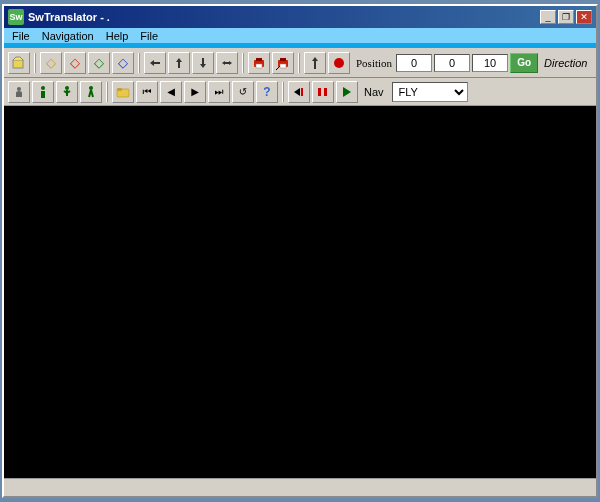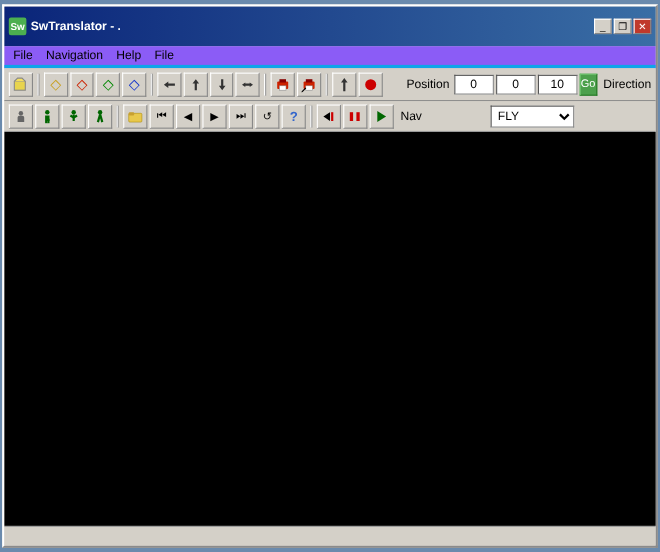--- a/index.html
+++ b/index.html
@@ -18,21 +18,21 @@
       height: 494px;
       background: #d4d0c8;
       border: 2px solid #8a8a8a;
       border-top-color: #ffffff;
       border-left-color: #ffffff;
       display: flex;
       flex-direction: column;
     }
     .title-bar {
       background: linear-gradient(to right, #0a2479, #3a6ea5);
-      height: 36px;
+      height: 22px;
       display: flex;
       align-items: center;
       padding: 0 4px;
       justify-content: space-between;
       gap: 48px;
     }
     .title-bar-left {
       display: flex;
       align-items: center;
       gap: 4px;
@@ -68,26 +68,26 @@
       justify-content: center;
       font-size: 9px;
       cursor: pointer;
       font-family: 'Marlett', Arial;
     }
     .title-btn.close-btn {
       background: #c0392b;
       color: white;
     }
     .menu-bar {
-      background: #8b5cf6;
+      background: #7dd3fc;
       height: 20px;
       display: flex;
       align-items: center;
       padding: 0 2px;
-      border-bottom: 3px solid #0ea5e9;
+      border-bottom: 5px solid #0ea5e9;
     }
     .menu-item {
       padding: 1px 6px;
       font-size: 11px;
       cursor: pointer;
     }
     .toolbar-row {
       background: #d4d0c8;
       height: 30px;
       display: flex;
@@ -121,68 +121,69 @@
     }
     .tb-separator {
       width: 2px;
       height: 20px;
       background: #999;
       margin: 0 2px;
       border-left: 1px solid #fff;
     }
     .pos-label {
       font-size: 11px;
-      margin-left: 20px;
+      margin-left: 4px;
       margin-right: 2px;
+      font-family: Liberation Serif, serif;
     }
     .pos-input {
       width: 36px;
       height: 18px;
       border: 1px solid #888;
       border-top-color: #555;
       border-left-color: #555;
       background: white;
       font-size: 11px;
       text-align: center;
       padding: 0 2px;
     }
     .go-btn {
-      width: 16px;
+      width: 28px;
       height: 20px;
       background: #4ca04c;
       border: 1px solid #2a7a2a;
       border-top-color: #6ec46e;
       border-left-color: #6ec46e;
       color: white;
       font-size: 10px;
-      font-weight: normal;
+      font-weight: bold;
       cursor: pointer;
       display: flex;
       align-items: center;
       justify-content: center;
     }
     .direction-label {
       font-size: 11px;
       margin-left: 4px;
+      font-style: italic;
     }
     .nav-label {
       font-size: 11px;
       margin-left: 4px;
-      margin-right: 16px;
+      margin-right: 6px;
     }
     .nav-select {
       height: 20px;
       font-size: 11px;
       border: 1px solid #888;
       border-top-color: #555;
       border-left-color: #555;
       background: white;
       padding: 0 2px;
       min-width: 60px;
-      margin-left: 44px;
     }
     .canvas-area {
       flex: 1;
       background: #000;
       position: relative;
     }
     .statusbar {
       height: 18px;
       background: #d4d0c8;
       border-top: 1px solid #999;

